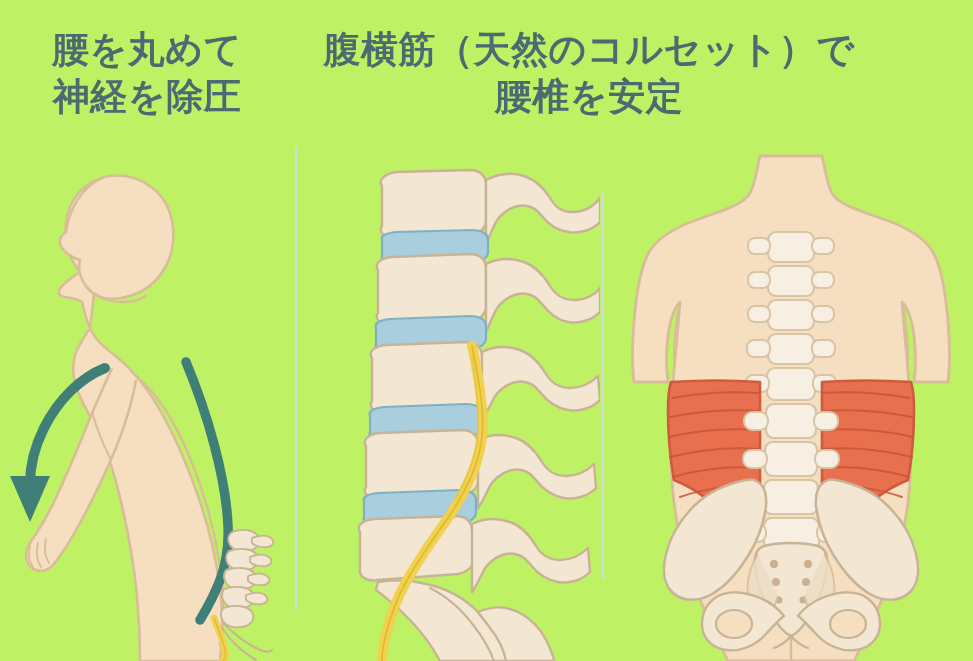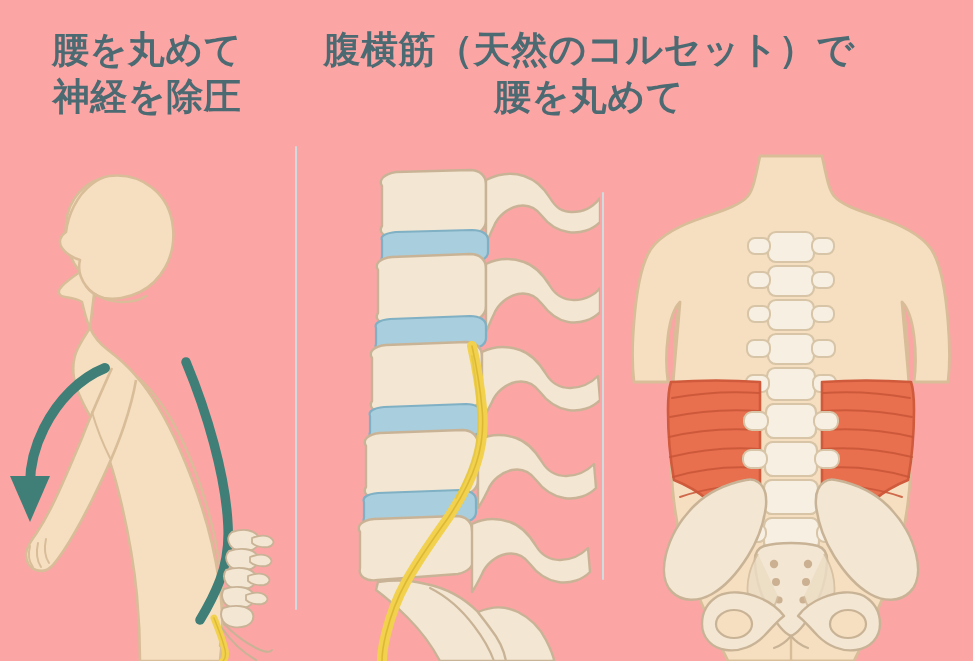--- a/index.html
+++ b/index.html
@@ -59,27 +59,27 @@
     position: absolute;
   }
   #panel-left   { left: 0px;   top: 150px; width: 296px; height: 511px; }
   #panel-middle { left: 300px; top: 150px; width: 300px; height: 511px; }
   #panel-right  { left: 608px; top: 150px; width: 365px; height: 511px; }
   .panel svg { display: block; }
 </style>
 </head>
 <body>
 
-<div id="stage" style="background: #fca5a5;">
+<div id="stage" style="background: #bef264;">
 
   <div id="title-left" class="title" style="color: rgb(76, 106, 114);">腰を丸めて
 神経を除圧</div>
 
   <div id="title-right" class="title" style="color: rgb(76, 106, 114);">腹横筋（天然のコルセット）で
-腰を丸めて</div>
+腰椎を安定</div>
 
   <div id="divider-1" class="divider" style="background: rgb(207, 221, 225);"></div>
   <div id="divider-2" class="divider" style="background: rgb(207, 221, 225);"></div>
 
   <div id="panel-left" class="panel">
     <svg width="296" height="511" viewBox="0 0 296 511" xmlns="http://www.w3.org/2000/svg">
 
       <g>
 
         <path d="M108,27

